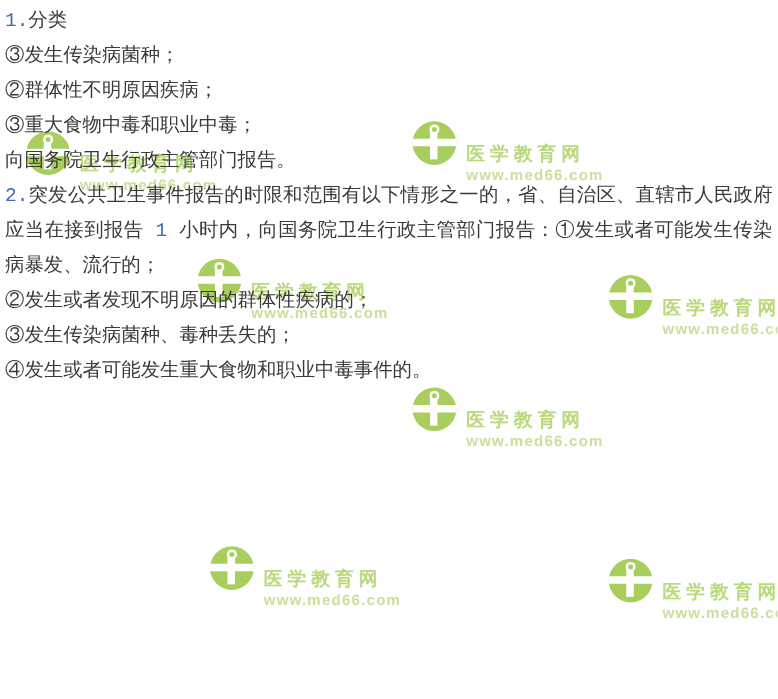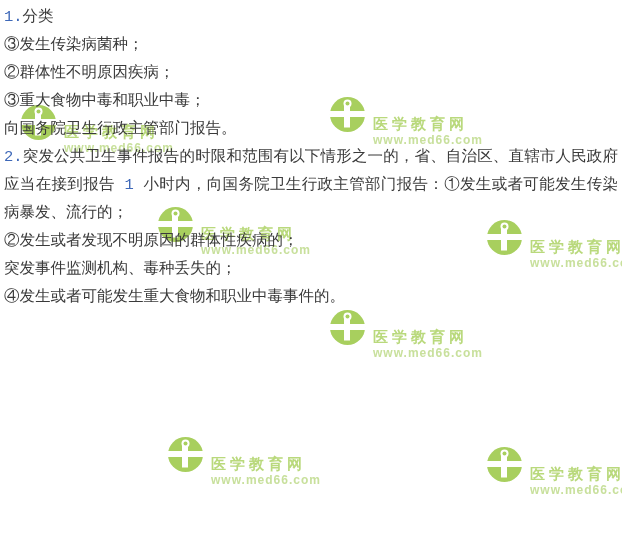--- a/index.html
+++ b/index.html
@@ -174,18 +174,18 @@
     <p><span class="num">1.</span><span>分类</span></p>
 
     <p class="mt16">③发生传染病菌种；</p>
     <p class="mt16">②群体性不明原因疾病；</p>
     <p class="mt16">③重大食物中毒和职业中毒；</p>
     <p class="mt16">向国务院卫生行政主管部门报告。</p>
 
     <p class="para mt13"><span class="num">2.</span><span>突发公共卫生事件报告的时限和范围有以下情形之一的，省、自治区、直辖市人民政府应当在接到报告 </span><span class="num">1</span><span> 小时内，向国务院卫生行政主管部门报告：①发生或者可能发生传染病暴发、流行的；</span></p>
 
     <p class="mt6">②发生或者发现不明原因的群体性疾病的；</p>
-    <p class="mt16">突发事件监测机构、毒种丢失的；</p>
+    <p class="mt16">③发生传染病菌种、毒种丢失的；</p>
     <p class="mt16">④发生或者可能发生重大食物和职业中毒事件的。</p>
 
 
   </div>
 </div>
 
 </body></html>

